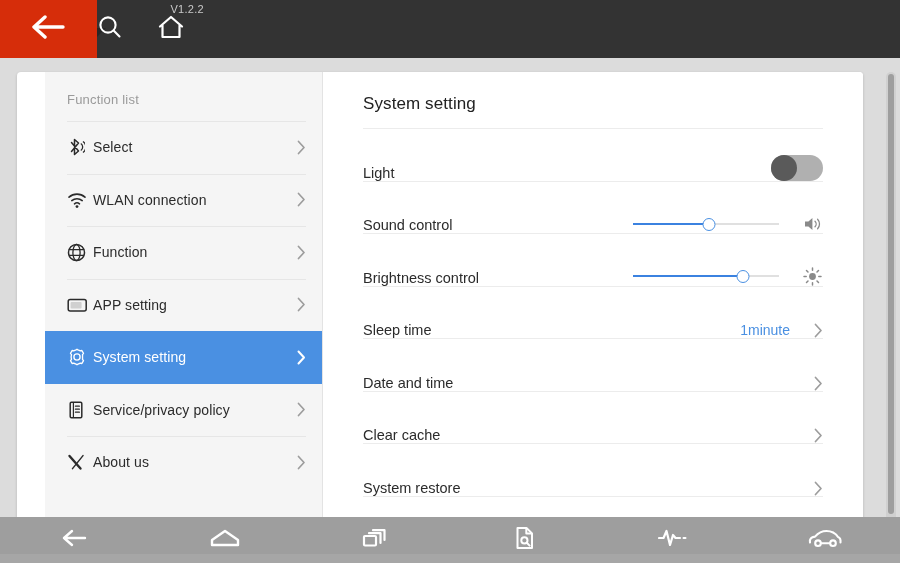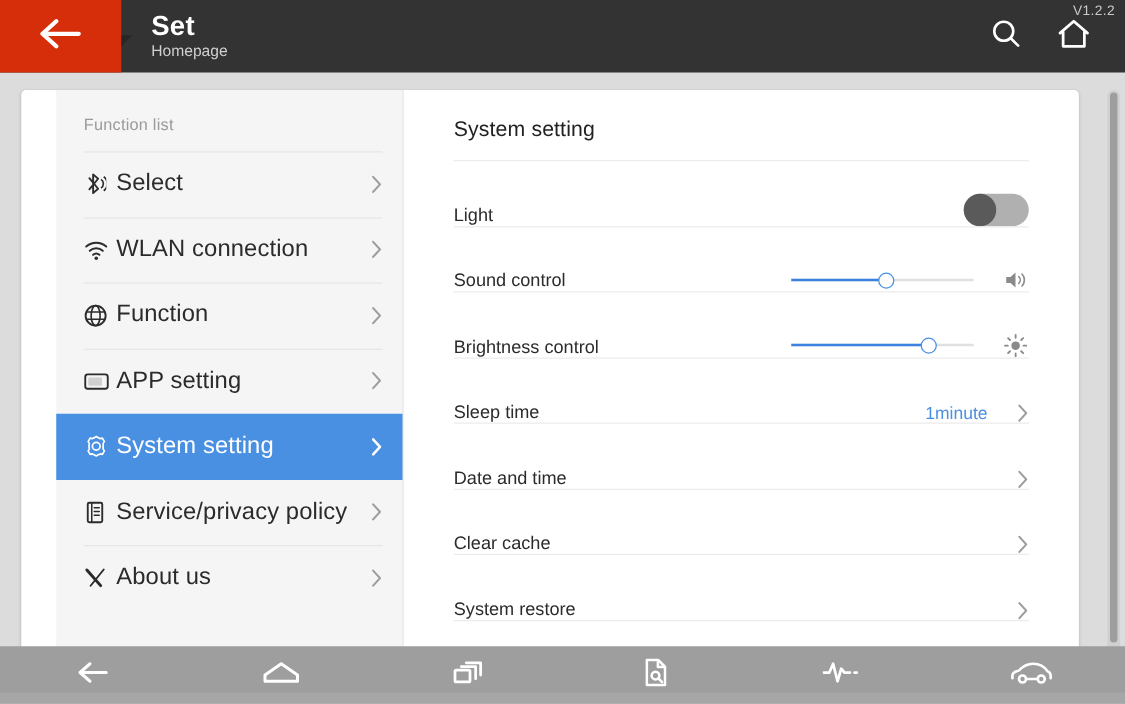--- a/index.html
+++ b/index.html
@@ -23,21 +23,21 @@
   }
   .back-block::after {
     content: ""; position: absolute; right: -9px; top: 28px;
     border-top: 9px solid rgba(0,0,0,0.22);
     border-right: 9px solid transparent; 
   }
   .titles { display: flex; flex-direction: column; justify-content: center;
             padding-left: 24px; flex: 1; }
   .title-main { color: #ffffff; font-size: 22px; font-weight: bold; line-height: 24px; letter-spacing: .2px; }
   .title-sub  { color: #cfcfcf; font-size: 12.5px; line-height: 17px; }
-  .appbar-right { display: flex; align-items: center; gap: 26px; padding-right: 26px; position: relative; text-align: center; }
+  .appbar-right { display: flex; align-items: center; gap: 33px; padding-right: 26px; position: relative; text-align: center; }
   .version {
     position: absolute; right: 8px; top: 3px;
     color: #c9c9c9; font-size: 11px; letter-spacing: .3px;
   }
   .icon-btn { cursor: pointer; display: flex; align-items: center; justify-content: center; }
 
   
   .content { position: absolute; top: 58px; left: 0; width: 900px; height: 505px; }
 
   .card {
@@ -59,21 +59,21 @@
     font-size: 13px; color: #9a9a9a; padding: 20px 0 14px 22px; letter-spacing: .2px;
   }
   .side-item {
     position: relative; height: 52.5px; display: flex; align-items: center;
     padding-left: 22px; padding-right: 16px; cursor: pointer;
   }
   .side-item .divider {
     position: absolute; left: 22px; right: 16px; top: 0; height: 1px; background: #e6e6e6;
   }
   .side-ico { width: 26px; flex: 0 0 26px; display: flex; align-items: center; justify-content: flex-start; }
-  .side-label { font-size: 19px; color: #2b2b2b; flex: 1; letter-spacing: .1px; }
+  .side-label { font-size: 14px; color: #2b2b2b; flex: 1; letter-spacing: .1px; }
   .side-chev { margin-left: auto; color: #9d9d9d; display: flex; align-items: center; }
   .side-item.active { background: #4a90e2; }
   .side-item.active .side-label { color: #ffffff; }
   .side-item.active .side-chev { color: #ffffff; }
 
   
   .main { flex: 1; background: #ffffff; position: relative; }
   .main-title { font-size: 17px; color: #222222; padding: 22px 0 0 40px; letter-spacing: .1px; }
   .rows { padding: 0 40px 0 40px; margin-top: 14px; }
   .row {
@@ -132,24 +132,20 @@
 
 <div class="screen">
 
   <div class="appbar">
     <div class="back-block">
       <span>
         <svg width="34" height="26" viewBox="0 0 34 26">
             <path d="M2 13 H31 M2 13 L13 3 M2 13 L13 23" stroke="#fff" stroke-width="3.4" fill="none" stroke-linecap="round" stroke-linejoin="round"></path>
           </svg>
       </span>
-    </div>
-    <div class="titles">
-      <div class="title-main">Set</div>
-      <div class="title-sub">Homepage</div>
     </div>
     <div class="appbar-right">
       <div class="version">V1.2.2</div>
       <div class="icon-btn">
         <span>
           <svg width="26" height="26" viewBox="0 0 26 26">
               <circle cx="11" cy="11" r="7.6" stroke="#fff" stroke-width="2.1" fill="none"></circle>
               <path d="M16.6 16.6 L22.5 22.5" stroke="#fff" stroke-width="2.1" stroke-linecap="round"></path>
             </svg>
         </span>

